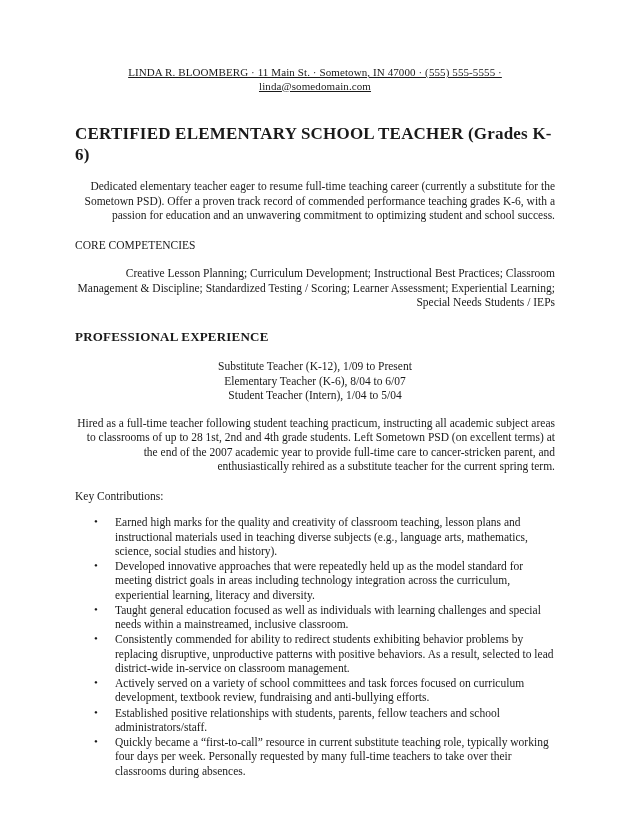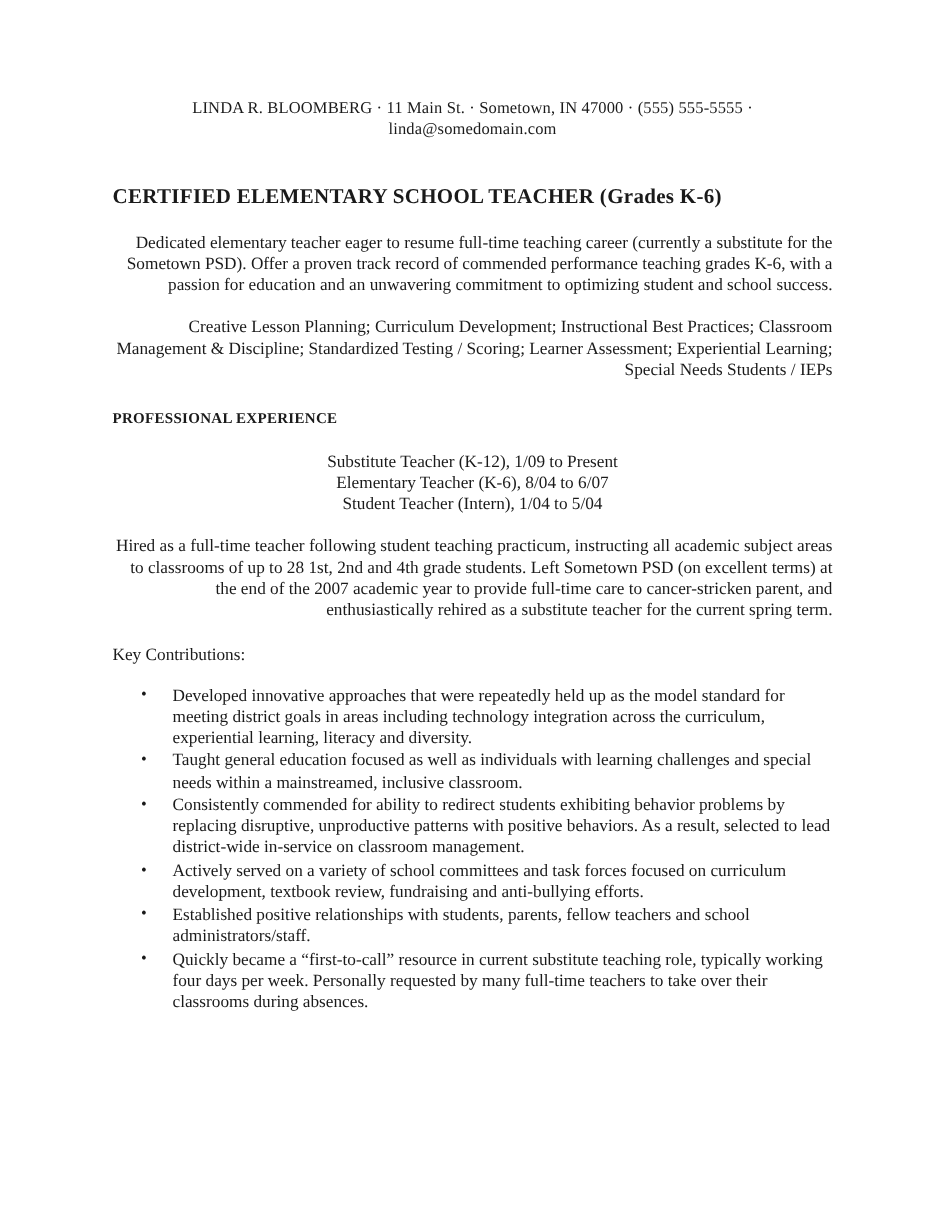--- a/index.html
+++ b/index.html
@@ -19,36 +19,37 @@
     font-size: 11.5px;
     line-height: 1.24;
     color: #1a1a1a;
     overflow: hidden;
   }
   .contact-line {
     text-align: center;
     font-size: 11px;
     letter-spacing: 0.1px;
     margin-bottom: 0;
+    text-decoration: underline;
   }
   .resume-title {
-    font-size: 14px;
+    font-size: 17px;
     font-weight: bold;
     margin: 30px 0 0 0;
     letter-spacing: 0.2px;
   }
   .para {
     margin: 14px 0 0 0;
     text-align: right;
   }
   .section-label {
     margin: 16px 0 0 0;
   }
   .section-heading {
-    font-size: 10px;
+    font-size: 13px;
     font-weight: bold;
     margin: 20px 0 0 0;
     letter-spacing: 0.2px;
   }
   .employer-line {
     margin: 16px 0 0 0;
   }
   .roles {
     margin: 14px 0 0 0;
     text-align: center;
@@ -81,37 +82,39 @@
 <body>
 
 <div class="page">
 
   <div class="contact-line">LINDA R. BLOOMBERG · 11 Main St. · Sometown, IN 47000 · (555) 555-5555 · linda@somedomain.com</div>
 
   <div class="resume-title">CERTIFIED ELEMENTARY SCHOOL TEACHER (Grades K-6)</div>
 
   <p class="para">Dedicated elementary teacher eager to resume full-time teaching career (currently a substitute for the Sometown PSD). Offer a proven track record of commended performance teaching grades K-6, with a passion for education and an unwavering commitment to optimizing student and school success.</p>
 
+  <div class="section-label">CORE COMPETENCIES</div>
 
   <p class="para">Creative Lesson Planning; Curriculum Development; Instructional Best Practices; Classroom Management &amp; Discipline; Standardized Testing / Scoring; Learner Assessment; Experiential Learning; Special Needs Students / IEPs</p>
 
   <div class="section-heading">PROFESSIONAL EXPERIENCE</div>
 
 
   <div class="roles">
     <div class="role-line">Substitute Teacher (K-12), 1/09 to Present</div>
     <div class="role-line">Elementary Teacher (K-6), 8/04 to 6/07</div>
     <div class="role-line">Student Teacher (Intern), 1/04 to 5/04</div>
   </div>
 
   <p class="para">Hired as a full-time teacher following student teaching practicum, instructing all academic subject areas to classrooms of up to 28 1st, 2nd and 4th grade students. Left Sometown PSD (on excellent terms) at the end of the 2007 academic year to provide full-time care to cancer-stricken parent, and enthusiastically rehired as a substitute teacher for the current spring term.</p>
 
   <div class="bold-label">Key Contributions:</div>
 
   <ul class="contrib-list">
+    <li>Earned high marks for the quality and creativity of classroom teaching, lesson plans and instructional materials used in teaching diverse subjects (e.g., language arts, mathematics, science, social studies and history).</li>
     <li>Developed innovative approaches that were repeatedly held up as the model standard for meeting district goals in areas including technology integration across the curriculum, experiential learning, literacy and diversity.</li>
     <li>Taught general education focused as well as individuals with learning challenges and special needs within a mainstreamed, inclusive classroom.</li>
     <li>Consistently commended for ability to redirect students exhibiting behavior problems by replacing disruptive, unproductive patterns with positive behaviors. As a result, selected to lead district-wide in-service on classroom management.</li>
     <li>Actively served on a variety of school committees and task forces focused on curriculum development, textbook review, fundraising and anti-bullying efforts.</li>
     <li>Established positive relationships with students, parents, fellow teachers and school administrators/staff.</li>
     <li>Quickly became a “first-to-call” resource in current substitute teaching role, typically working four days per week. Personally requested by many full-time teachers to take over their classrooms during absences.</li>
   </ul>
 
 
 </div>

